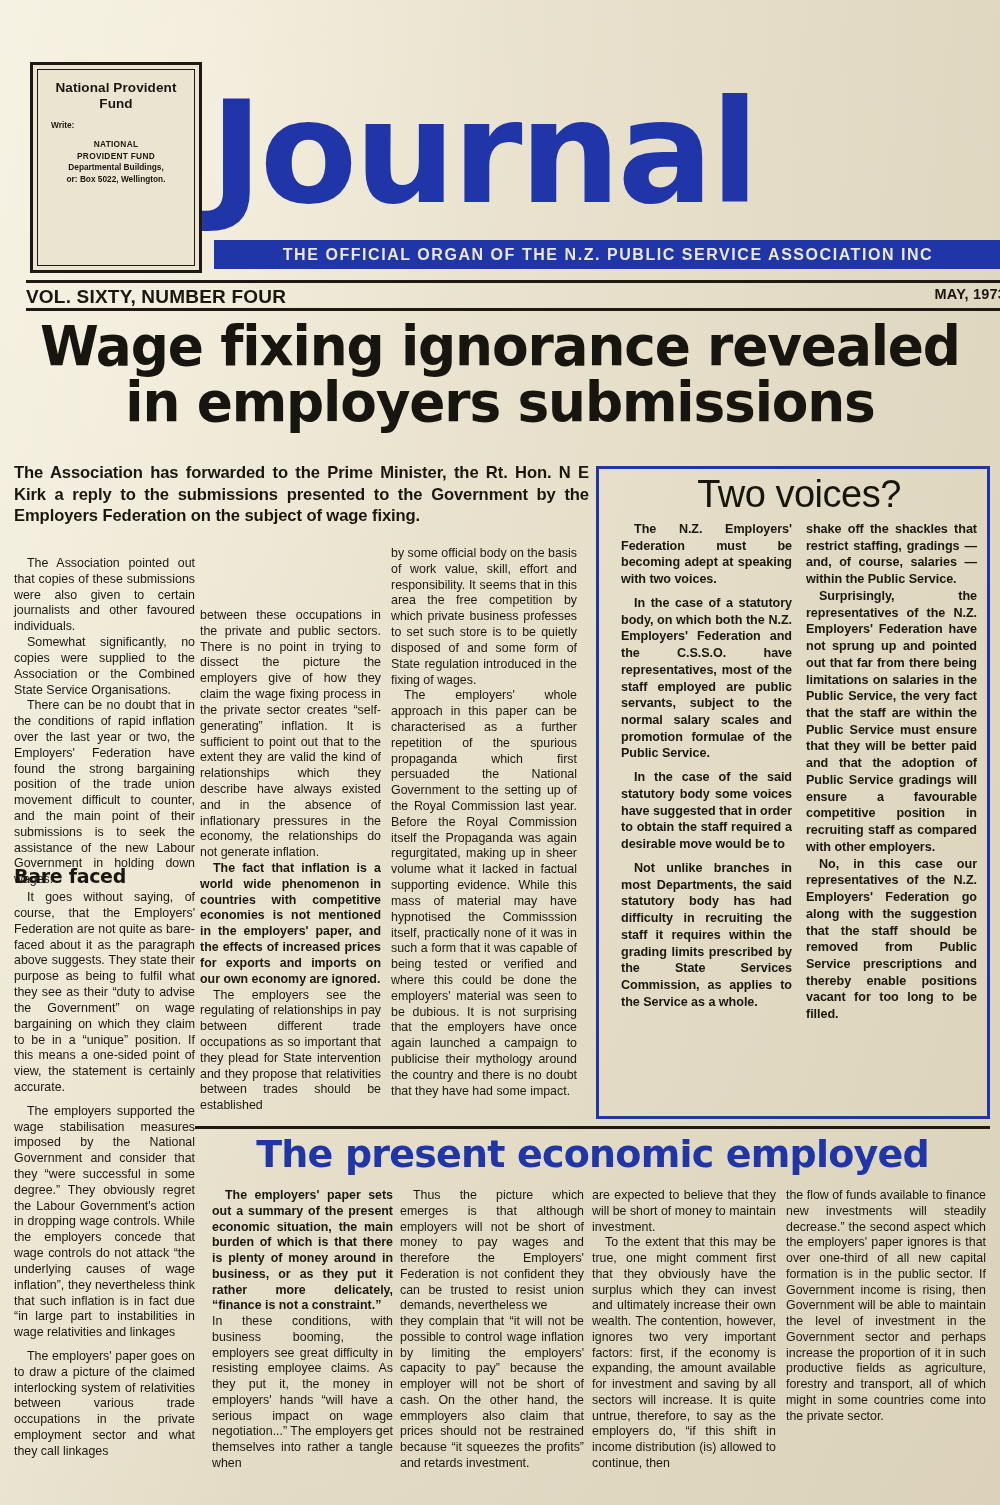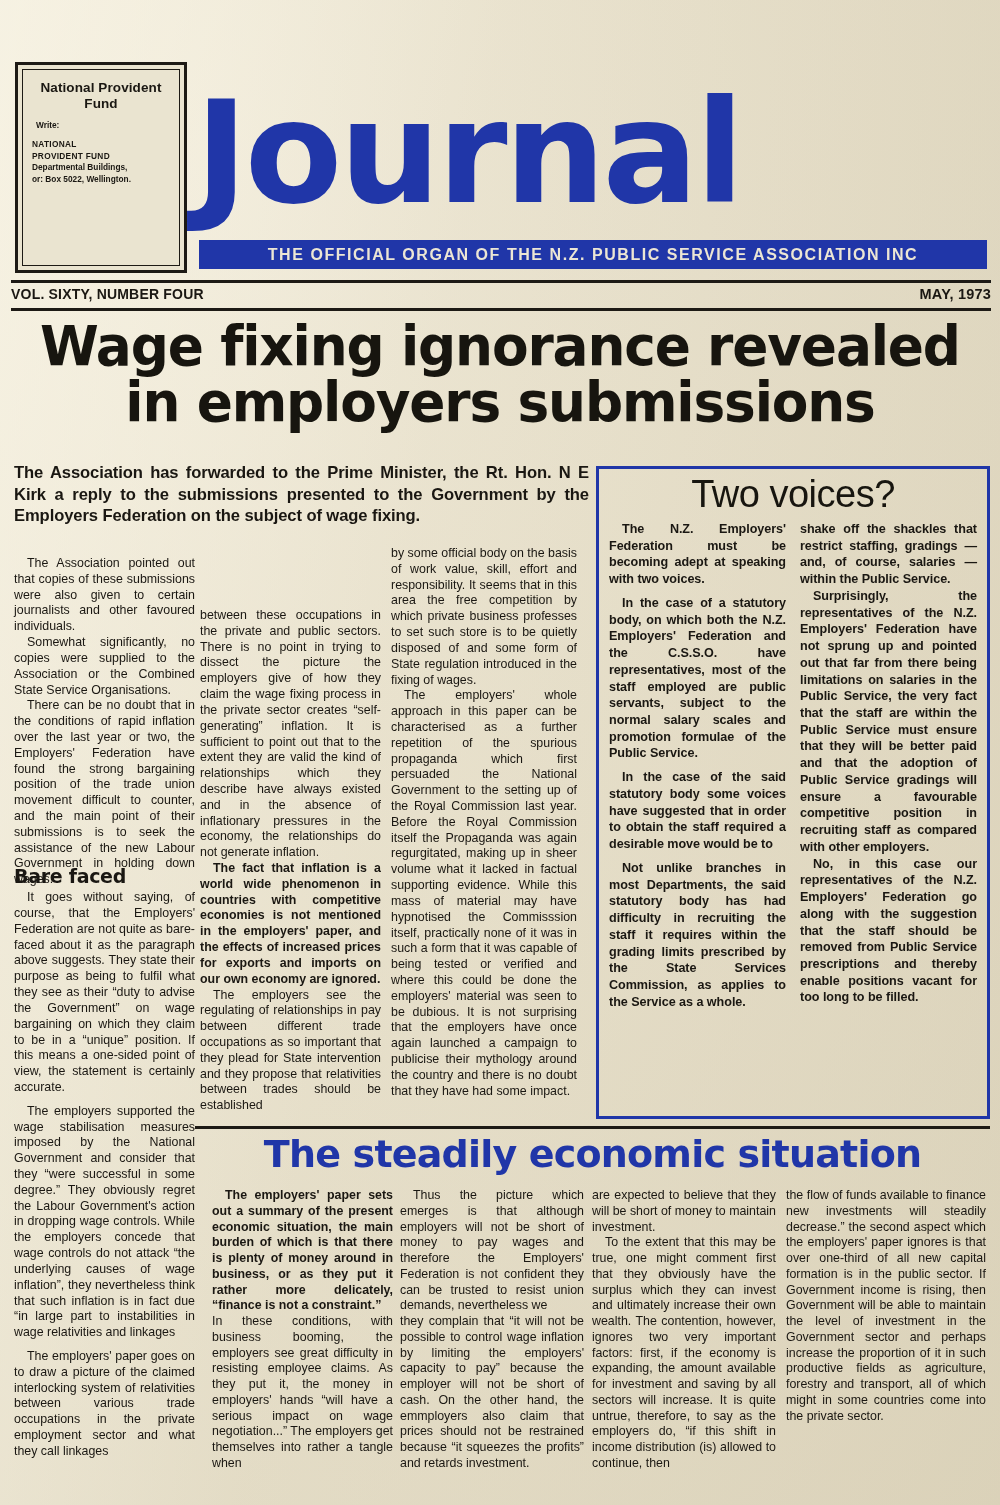--- a/index.html
+++ b/index.html
@@ -17,21 +17,21 @@
       radial-gradient(ellipse at 20% 10%, #efe9d7 0%, #e7e0cb 45%, #ddd5bd 100%);
   }
   .paper-tint{
     position:absolute;inset:0;
     background:linear-gradient(100deg, rgba(255,252,240,.55) 0%, rgba(230,222,200,.15) 40%, rgba(214,204,178,.35) 100%);
     pointer-events:none;
   }
 
   
   .masthead{
-    position:absolute;left:1px;top:0;width:904px;height:288px;
+    position:absolute;left:16px;top:0;width:904px;height:288px;
   }
   .np-ad{
     position:absolute;left:14px;top:62px;width:172px;height:211px;
     border:3px solid #1d1a15;
     background:#eae4d0;
     box-sizing:border-box;
     padding:4px;
   }
   .np-ad-inner{
     border:1px solid #1d1a15;
@@ -41,21 +41,21 @@
   .np-title{
     font-weight:bold;font-size:13.5px;line-height:1.18;text-align:center;
     letter-spacing:.1px;margin-bottom:8px;
   }
   .np-body{
     font-size:8.3px;line-height:1.44;text-align:justify;font-weight:bold;
     letter-spacing:.02px;
   }
   .np-write{font-size:8.3px;font-weight:bold;margin-top:8px;padding-left:4px;}
   .np-addr{
-    font-size:8.3px;font-weight:bold;line-height:1.42;text-align:left;margin-top:9px;
+    font-size:8.3px;font-weight:bold;line-height:1.42;text-align:center;margin-top:9px;
   }
   .np-addr .caps{letter-spacing:.3px;}
 
   .logo-wrap{position:absolute;left:196px;top:62px;width:792px;height:212px;}
   .logo-public{
     position:absolute;left:62px;top:8px;
     font-size:40px;font-weight:bold;letter-spacing:1.5px;
     color:#2036a8;
     font-family:"Liberation Sans", sans-serif;
   }
@@ -73,21 +73,21 @@
     display:block;color:#ece6d4;font-size:16px;font-weight:bold;
     letter-spacing:1.55px;text-align:center;line-height:29px;
     white-space:nowrap;
     border-radius:13px;
   }
 
   .rule-thick{position:absolute;left:10px;width:980px;background:#1d1a15;}
   .volbar{
     position:absolute;left:10px;top:286px;width:980px;height:20px;
   }
-  .vol{position:absolute;left:0;top:0;font-size:14px;font-weight:bold;letter-spacing:.2px;}
+  .vol{position:absolute;left:0;top:0;font-size:19px;font-weight:bold;letter-spacing:.2px;}
   .date{position:absolute;right:0;top:0;font-size:14.5px;font-weight:bold;letter-spacing:.2px;}
 
   
   .headline{
     position:absolute;left:14px;top:318px;width:972px;
     text-align:center;
     font-family:"DejaVu Sans", sans-serif;
     font-weight:bold;
     font-size:55px;
     line-height:1.02;
@@ -121,21 +121,21 @@
   #col1{left:14px;top:556px;width:181px;}
   #col1b{left:14px;top:860px;width:181px;}
   #col2{left:200px;top:608px;width:181px;}
   #col3{left:391px;top:546px;width:186px;}
 
   
   .tvbox{
     position:absolute;left:596px;top:466px;width:394px;height:653px;
     border:3px solid #2036a8;
     box-sizing:border-box;
-    padding:4px 10px 6px 10px;
+    padding:4px 10px 6px 22px;
   }
   .tv-title{
     text-align:center;
     font-family:"Liberation Sans", sans-serif;
     font-weight:normal;
     font-size:38px;
     letter-spacing:-.5px;
     line-height:1.05;
     margin:2px 0 6px 0;
     color:#17150f;
@@ -239,21 +239,21 @@
       </div>
       <div class="tv-col">
         <p style="text-indent:0">shake off the shackles that restrict staffing, gradings — and, of course, salaries — within the Public Service.</p>
         <p>Surprisingly, the representatives of the N.Z. Employers' Federation have not sprung up and pointed out that far from there being limitations on salaries in the Public Service, the very fact that the staff are within the Public Service must ensure that they will be better paid and that the adoption of Public Service gradings will ensure a favourable competitive position in recruiting staff as compared with other employers.</p>
         <p>No, in this case our representatives of the N.Z. Employers' Federation go along with the suggestion that the staff should be removed from Public Service prescriptions and thereby enable positions vacant for too long to be filled.</p>
       </div>
     </div>
   </div>
 
   <div class="sec2rule"></div>
-  <div class="sec2title">The steadily economic situation</div>
+  <div class="sec2title">The present economic employed</div>
 
   <div class="b-col" id="bcol1">
     <p class="b">The employers' paper sets out a summary of the present economic situation, the main burden of which is that there is plenty of money around in business, or as they put it rather more delicately, “finance is not a constraint.”</p>
     <p style="text-indent:0;display:inline">In these conditions, with business booming, the employers see great difficulty in resisting employee claims. As they put it, the money in employers' hands “will have a serious impact on wage negotiation...” The employers get themselves into rather a tangle when</p>
   </div>
   <div class="b-col" id="bcol2">
     <p>Thus the picture which emerges is that although employers will not be short of money to pay wages and therefore the Employers' Federation is not confident they can be trusted to resist union demands, nevertheless we</p>
     <p style="text-indent:0">they complain that “it will not be possible to control wage inflation by limiting the employers' capacity to pay” because the employer will not be short of cash. On the other hand, the emmployers also claim that prices should not be restrained because “it squeezes the profits” and retards investment.</p>
   </div>
   <div class="b-col" id="bcol3">

